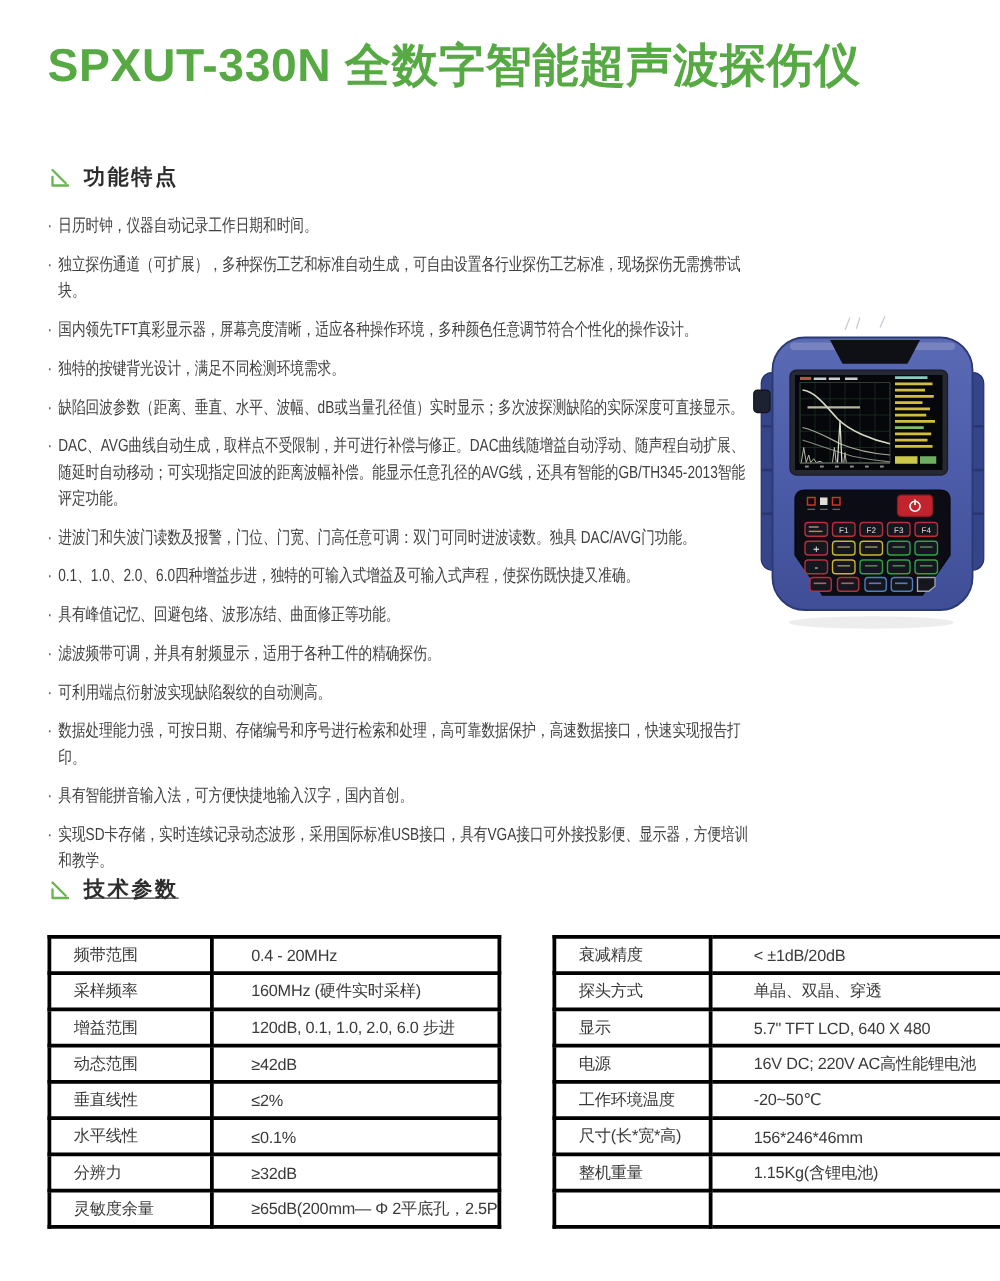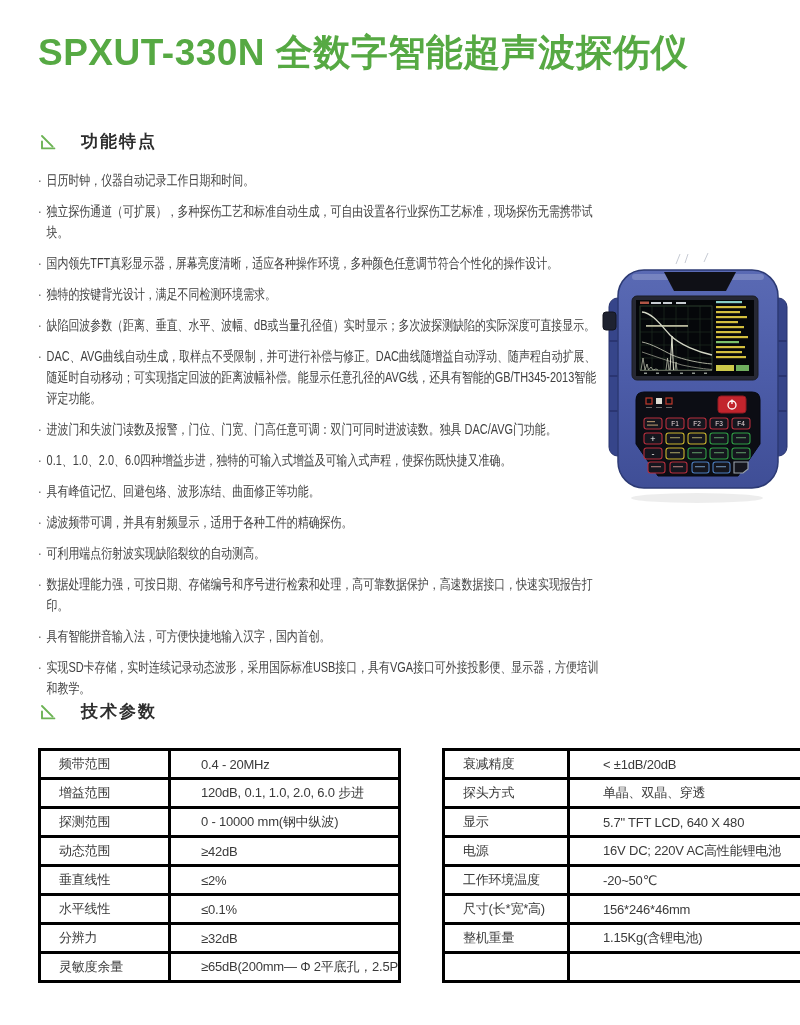--- a/index.html
+++ b/index.html
@@ -6,23 +6,23 @@
   body{
     width:800px;height:1025px;position:relative;background:#ffffff;
     font-family:"Liberation Sans","DejaVu Sans",sans-serif;color:#3f3f3f;
     overflow:hidden;
   }
   .page-title{
     position:absolute;left:38px;top:36px;margin:0;
     font-size:37px;line-height:34px;font-weight:bold;color:#56a943;letter-spacing:0.5px;
     white-space:nowrap;
   }
-  .sec-head{position:absolute;left:38px;display:flex;align-items:center;gap:23px;}
+  .sec-head{position:absolute;left:38px;display:flex;align-items:center;gap:9px;}
   #features-head{top:130px;}
-  #specs-head{top:700px;}
+  #specs-head{top:700px;text-decoration:underline;}
   .sec-head h2{margin:0;font-size:17px;font-weight:bold;color:#2d2d2d;letter-spacing:2px;}
   .arrow-icon{width:20px;height:20px;display:block;}
 
   ul.features{
     position:absolute;left:38px;top:170px;width:720px;margin:0;padding:0;list-style:none;
     font-size:14px;line-height:21px;color:#404040;
     transform:scaleX(0.78);transform-origin:0 0;
   }
   ul.features li{position:relative;padding-left:11px;margin:0 0 10px 0;}
   ul.features .marker{position:absolute;left:0;top:0;color:#4a4a4a;}
@@ -81,26 +81,26 @@
   <h2>技术参数</h2>
 </div>
 
 <table class="spec" id="spec-left">
   <tbody>
       <tr>
         <td class="lbl">频带范围</td>
         <td class="val">0.4 - 20MHz</td>
       </tr>
       <tr>
+        <td class="lbl">采样频率</td>
+        <td class="val">160MHz (硬件实时采样)</td>
+      </tr>
+      <tr>
         <td class="lbl">增益范围</td>
         <td class="val">120dB, 0.1, 1.0, 2.0, 6.0 步进</td>
-      </tr>
-      <tr>
-        <td class="lbl">探测范围</td>
-        <td class="val">0 - 10000 mm(钢中纵波)</td>
       </tr>
       <tr>
         <td class="lbl">动态范围</td>
         <td class="val">≥42dB</td>
       </tr>
       <tr>
         <td class="lbl">垂直线性</td>
         <td class="val">≤2%</td>
       </tr>
       <tr>

